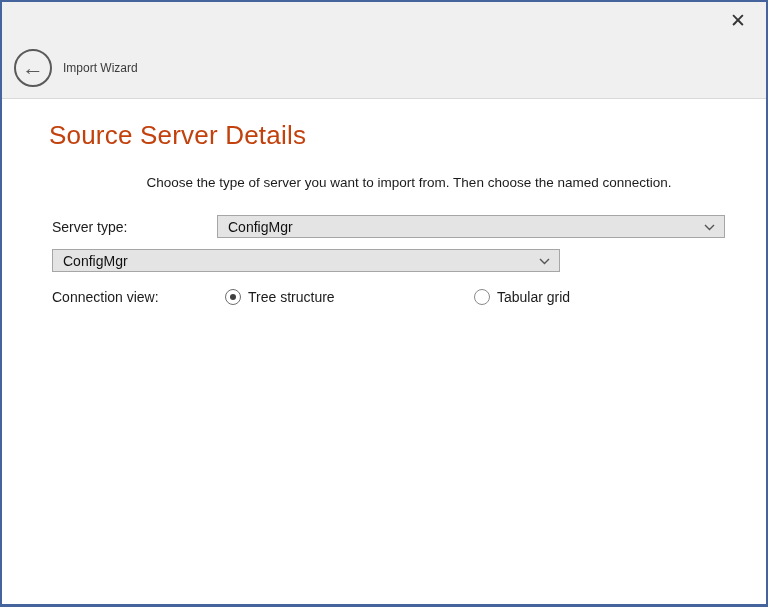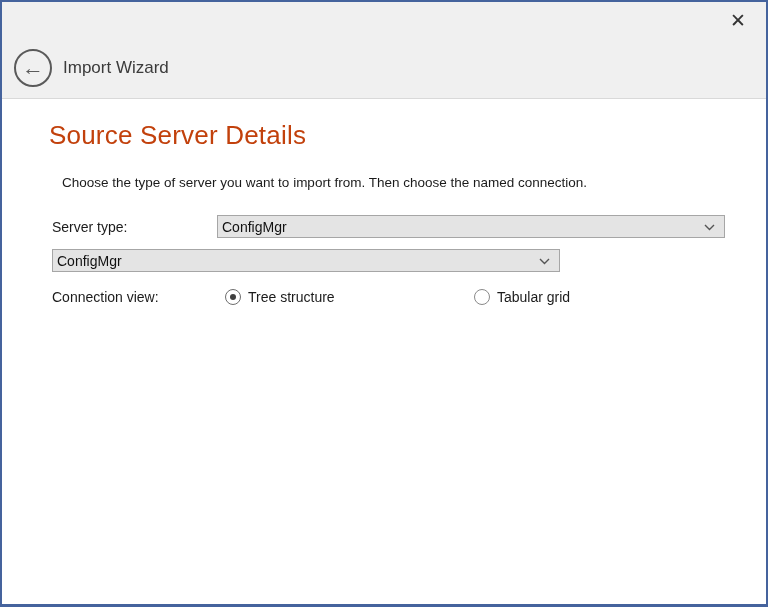--- a/index.html
+++ b/index.html
@@ -30,39 +30,39 @@
     border-bottom:1px solid #d9d9d9;
     display:flex; align-items:center;
     padding-left:12px; flex:0 0 auto;
   }
   .back-circle {
     width:38px; height:38px; border:2px solid #5a5a5a; border-radius:50%;
     display:flex; align-items:center; justify-content:center;
     color:#5a5a5a; font-size:22px; line-height:1;
     background:transparent;
   }
-  .header-title { margin-left:11px; font-size:17px; color:#3b3b3b; }
+  .header-title { margin-left:11px; font-size:12px; color:#3b3b3b; }
 
   
   .content { flex:1 1 auto; background:#fff; padding-left:47px; padding-top:21px; overflow:hidden; }
   .page-heading {
     font-size:26px; font-weight:400; color:#c2410c; letter-spacing:0.2px;
   }
-  .page-desc { margin-top:24px; margin-left:13px; font-size:13.5px; color:#1b1b1b; }
+  .page-desc { margin-top:24px; margin-left:3px; font-size:13.5px; color:#1b1b1b;text-align:center; }
 
   .form { margin-top:25px; margin-left:3px; }
   .form-row { display:flex; align-items:center; margin-bottom:11px;gap:45px; }
   .form-row.radios { margin-top:17px; align-items:center; }
   .form-label { width:120px; flex:0 0 auto; font-size:14px; color:#1b1b1b; }
 
   .combo {
     width:508px; height:23px;
     background:#e4e4e4; border:1px solid #a6a6a6;
     display:flex; align-items:center;
-    padding-left:4px; position:relative;
+    padding-left:10px; position:relative;
     font-size:14px; color:#111; cursor:default;
   }
   .combo .chev { position:absolute; right:9px; top:8px; }
 
   .radio-group { display:flex; align-items:center; padding-left:8px;justify-content:flex-end; }
   .radio-option { display:flex; align-items:center; }
   .radio-option.first { width:249px; }
   .radio {
     width:16px; height:16px; border:1px solid #8a8a8a; border-radius:50%;
     background:#fff; position:relative; flex:0 0 auto;

